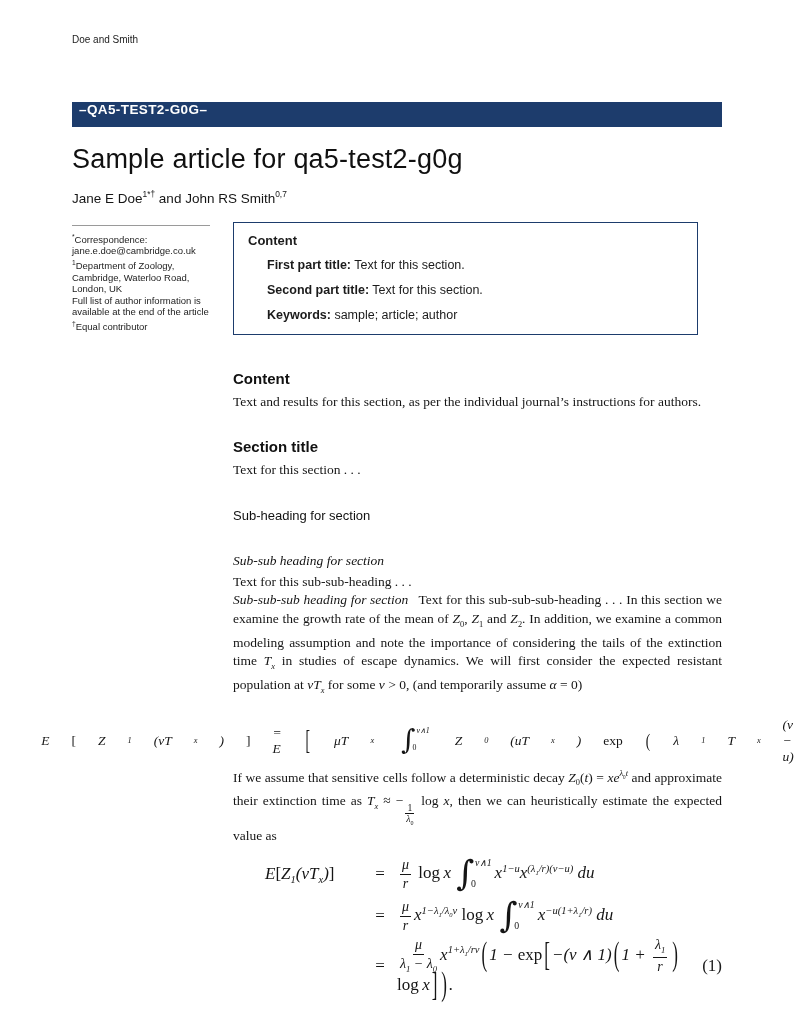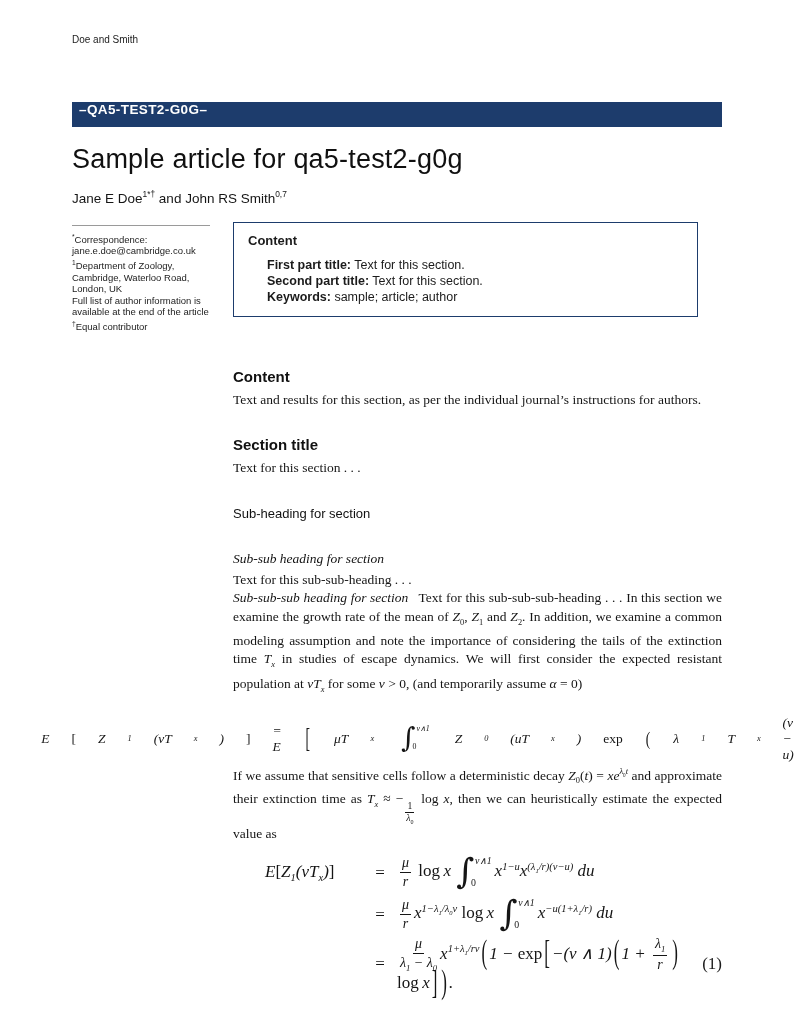--- a/index.html
+++ b/index.html
@@ -31,21 +31,21 @@
     font:9.5px/11.6px "Liberation Sans", sans-serif; color:#1c1c1c;
     white-space:nowrap;
   }
   .side-note sup { font-size:0.7em; }
   .abstract-box {
     width:465px; box-sizing:border-box; flex:none;
     border:1.5px solid var(--navy); padding:10px 14px 11px 14px;
     font-family:"Liberation Sans", sans-serif;
   }
   .abstract-heading { margin:0 0 9px 0; font:bold 13px/15px "Liberation Sans", sans-serif; }
-  .abstract-row { font:12.5px/16px "Liberation Sans", sans-serif; margin-top:0;padding-left:19px; }
+  .abstract-row { font:12.5px/16px "Liberation Sans", sans-serif; margin-top:9px;padding-left:19px; }
   .abstract-row b { font-weight:bold; }
   
   .main { margin-left:161px; width:489px; }
   .block-content { margin-top:35px; }
   .h-sans { margin:0 0 5px 0; font:bold 15px/18px "Liberation Sans", sans-serif; color:#111; }
   .h-sans-sub { margin:0 0 4px 0; font:normal 13px/16px "Liberation Sans", sans-serif; color:#111; }
   .h-ital { margin:0 0 4px 0; font:italic 13.5px/17px "Liberation Serif", serif; font-weight:normal; color:#111; }
   p.body { margin:0; font:13.5px/18.5px "Liberation Serif", serif; text-align:justify; color:#151515; }
   .mt27 { margin-top:27px; }
   .mt28 { margin-top:28px; }

